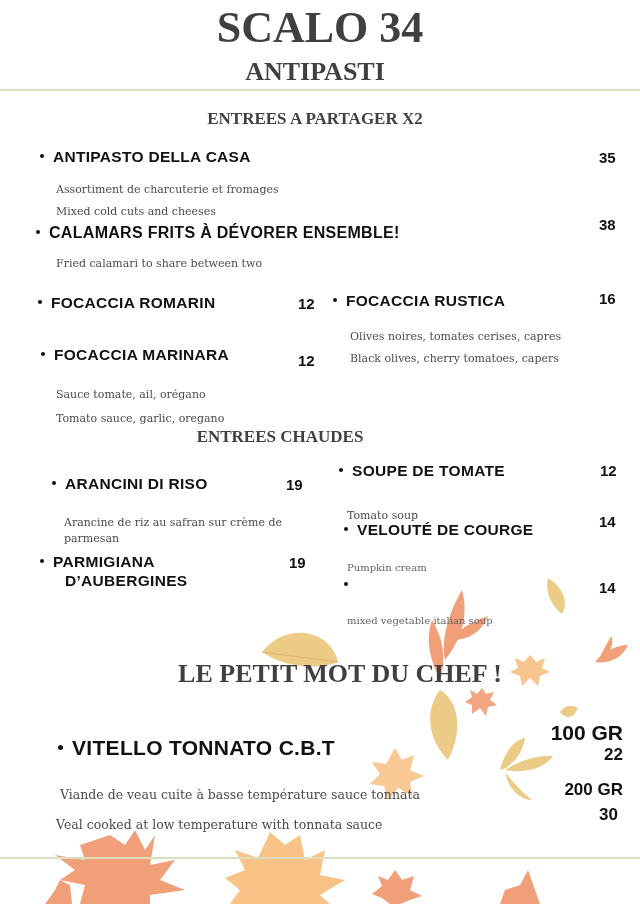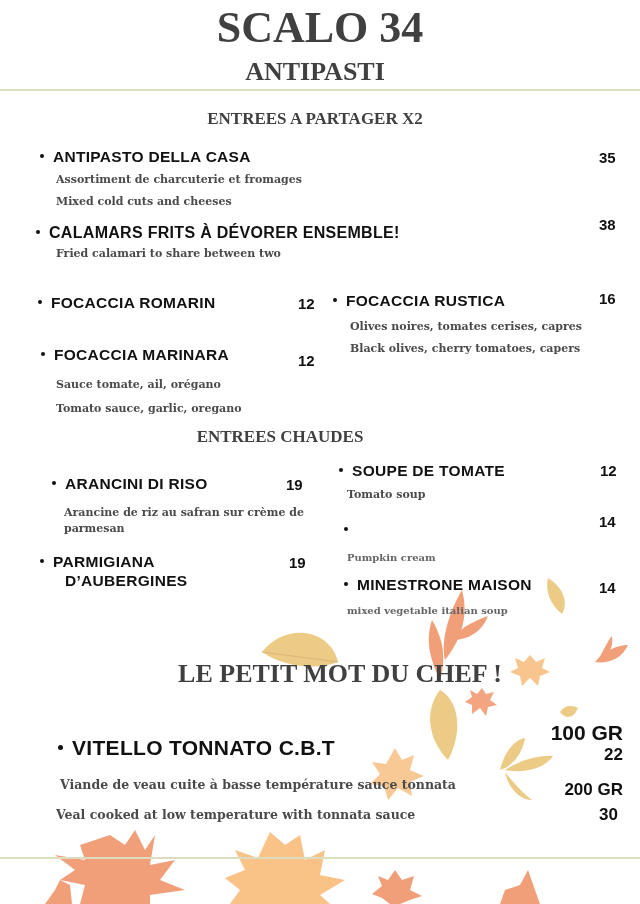--- a/index.html
+++ b/index.html
@@ -5,21 +5,21 @@
     html, body { margin:0; padding:0; }
     body {
       width:640px; height:904px; position:relative; overflow:hidden;
       background:#ffffff;
     }
     .abs { position:absolute;text-align:center; }
     .serif-title { font-family:Liberation Serif, serif; font-weight:bold; color:#404040; }
     .item-name { font-family:"Liberation Sans","DejaVu Sans",sans-serif; font-weight:bold; color:#111; font-size:15.5px; letter-spacing:0.3px; white-space:nowrap; }
     .item-name .bullet { display:inline-block; width:4px; height:4px; background:#111; border-radius:50%; margin-right:9px; vertical-align:middle; position:relative; top:-2px; }
     .price { font-family:"Liberation Sans","DejaVu Sans",sans-serif; font-weight:bold; color:#111; font-size:15px; white-space:nowrap; }
-    .desc { font-family:"DejaVu Serif","Liberation Serif",serif; font-weight:bold; color:#4a4a4a; font-size:11px; white-space:nowrap; }
+    .desc { font-family:"DejaVu Serif","Liberation Serif",serif; font-weight:normal; color:#4a4a4a; font-size:11px; white-space:nowrap;margin-top:10px; }
     .rule { position:absolute; left:0; width:640px; height:2px; background:#dcdcbf; }
     .leaf { position:absolute; pointer-events:none; }
   </style>
 </head>
 <body>
 
 <svg class="leaf" width="640" height="904" style="left:0;top:0;" viewBox="0 0 640 904">
 
   <g opacity="0.85">
     <path d="M262 652 C 285 622, 330 628, 338 662 C 318 670, 285 668, 262 652 Z" fill="#e8c270"></path>
@@ -110,30 +110,30 @@
 <div class="abs item-name" style="left:40px;top:552px;line-height:19px;">
   <span class="bullet"></span><span>PARMIGIANA</span>
 </div>
 <div class="abs item-name" style="left:65px;top:571px;line-height:19px;">D’AUBERGINES</div>
 <div class="abs price" style="left:289px;top:554px;">19</div>
 
 <div class="abs item-name" style="left:339px;top:462px;">
   <span class="bullet"></span><span>SOUPE DE TOMATE</span>
 </div>
 <div class="abs price" style="left:600px;top:462px;">12</div>
-<div class="abs desc" style="left:347px;top:488px;">Tomato soup</div>
+<div class="abs desc" style="left:347px;top:499px;">Tomato soup</div>
 
 <div class="abs item-name" style="left:344px;top:521px;">
-  <span class="bullet"></span>
+  <span class="bullet"></span><span>VELOUTÉ DE COURGE</span>
 </div>
 <div class="abs price" style="left:599px;top:513px;">14</div>
 <div class="abs desc" style="left:347px;top:552px;font-size:10px;color:#666;">Pumpkin cream</div>
 
 <div class="abs item-name" style="left:344px;top:576px;">
-  <span class="bullet"></span><span>MINESTRONE MAISON</span>
+  <span class="bullet"></span>
 </div>
 <div class="abs price" style="left:599px;top:579px;">14</div>
 <div class="abs desc" style="left:347px;top:605px;font-size:10px;color:#666;">mixed vegetable italian soup</div>
 
 <div class="abs serif-title" style="left:0;width:680px;top:658px;text-align:center;font-size:26px;line-height:32px;">LE PETIT MOT DU CHEF !</div>
 
 <div class="abs item-name" style="left:58px;top:736px;font-size:21px;">
   <span class="bullet" style="width:5px;height:5px;"></span><span>VITELLO TONNATO C.B.T</span>
 </div>
 <div class="abs desc" style="left:60px;top:777px;font-size:12.5px;">Viande de veau cuite à basse température sauce tonnata</div>

